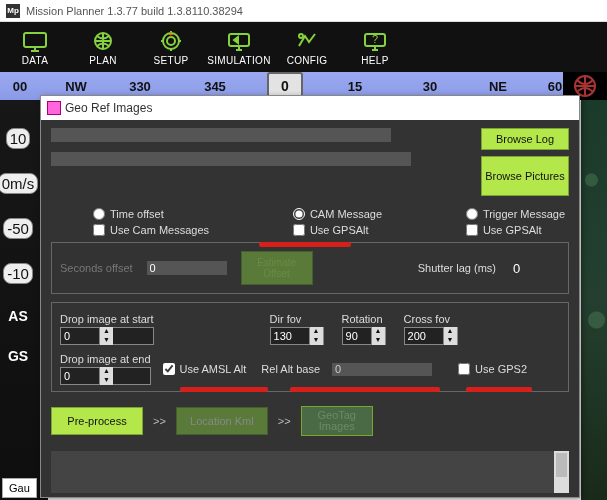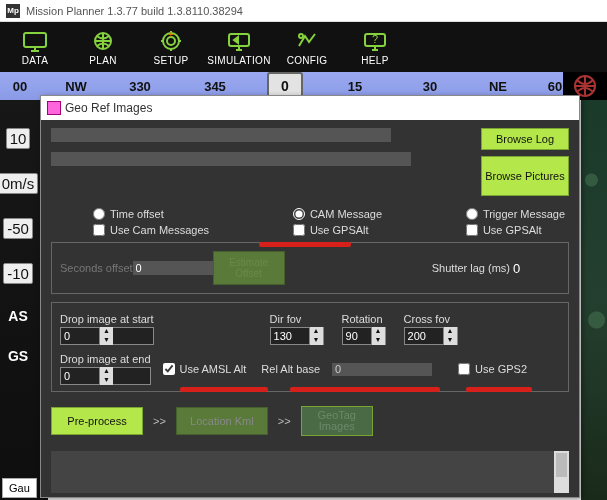--- a/index.html
+++ b/index.html
@@ -16,21 +16,21 @@
   .tb-ico svg { stroke:#86d13e; fill:none; stroke-width:2; }
   .tb-lbl { font-size:10px; letter-spacing:0.3px; }
 
   .compass-strip { position:relative; height:28px; background: linear-gradient(#9aa9f0,#8a9ae6); display:flex; align-items:center; overflow:hidden; color:#111; font-weight:600; }
   .compass-tick { position:absolute; top:0; bottom:0; display:flex; align-items:center; font-size:13px; transform:translateX(-50%); }
   .compass-zero { position:absolute; top:0; bottom:0; width:36px; background:#e3e3e3; border:2px solid #666; border-radius:3px; display:flex; align-items:center; justify-content:center; font-size:14px; font-weight:700; color:#111; transform:translateX(-50%);}
   .compass-globe { position:absolute; right:0; top:0; bottom:0; width:44px; background:#000; display:flex; align-items:center; justify-content:center; }
   .compass-globe svg { stroke:#a33; fill:none; stroke-width:2; }
 
   .hud-left { position:absolute; left:0; top:100px; width:36px; bottom:0; display:flex; flex-direction:column; gap:24px; padding-top:28px; align-items:center; font-size:15px; color:#111; }
-  .hud-left .box { background:#eee; border:1px solid #888; padding:1px 3px; border-radius:2px; }
+  .hud-left .box { background:#eee; border:1px solid #888; padding:1px 3px; border-radius:8px; }
   .hud-left .dark { color:#fff; font-weight:600; font-size:14px;}
   .hud-bg { position:absolute; left:0; top:100px; bottom:0; width:48px; background:linear-gradient(#171717,#0e0e0e);}
   .hud-gauge { position:absolute; left:2px; bottom:2px; background:#fff; border:1px solid #aaa; padding:3px 6px; font-size:11px; }
 
   .map-right { position:absolute; right:0; top:100px; width:26px; bottom:0; background:linear-gradient(#1a3a2a,#243f2f,#1a2a1a); }
   .map-right::before{content:"";position:absolute;inset:0;background:
       radial-gradient(circle at 40% 20%, #4a7a55 0 6px, transparent 7px),
       radial-gradient(circle at 60% 55%, #4a7a55 0 8px, transparent 9px); opacity:.5;}
 
   
@@ -49,21 +49,21 @@
   .gbtn.dis { background:#5a7a3a; color:#888; border-color:#45602c; cursor:default;}
   .gbtn.dis2 { background:#4a6a46; color:#6a8a66; }
 
   .radio-row { display:flex; justify-content:space-between; margin-top:12px; padding:0 4px 0 42px;}
   .radio-col { display:flex; flex-direction:column; gap:4px; font-size:11px;}
   .rad, .chk { display:flex; align-items:center; gap:5px; }
   .rad input { accent-color:#fff; width:12px; height:12px;}
   .chk input { accent-color:#fff; width:12px; height:12px;}
   .redmark { position:absolute; height:5px; background:#d8201a; border-radius:2px;}
 
-  .panel { border:1px solid #666; margin-top:6px; padding:8px 8px; display:flex; align-items:center; font-size:11px;}
+  .panel { border:1px solid #666; margin-top:6px; padding:8px 8px; display:flex; align-items:center; gap:14px; font-size:11px;}
   .panel.dimlbl { color:#777; }
   .numbox { display:inline-flex; align-items:center; background:#222; border:1px solid #888; height:18px;}
   .numbox input { width:38px; background:transparent; border:none; color:#fff; padding:0 3px; font-size:11px; outline:none;}
   .numbox .spin { width:14px; display:flex; flex-direction:column; }
   .numbox .spin span{ height:9px; background:#ddd; border-left:1px solid #888; font-size:7px; line-height:8px; text-align:center; color:#111; cursor:pointer;}
   .txtbox { background:#555; border:none; height:14px; width:80px; color:#fff; padding:0 3px; font-size:11px;}
   .estbtn { width:72px; height:34px; background:#5a7a3a; border:1px solid #45602c; color:#6a8a46; font-size:10px; display:flex;flex-direction:column;align-items:center;justify-content:center; line-height:11px;}
 
   .panel2 { border:1px solid #666; margin-top:8px; padding:10px 8px 6px 8px; position:relative; }
   .p2-row { display:flex; align-items:flex-end; gap:18px; font-size:11px; }

